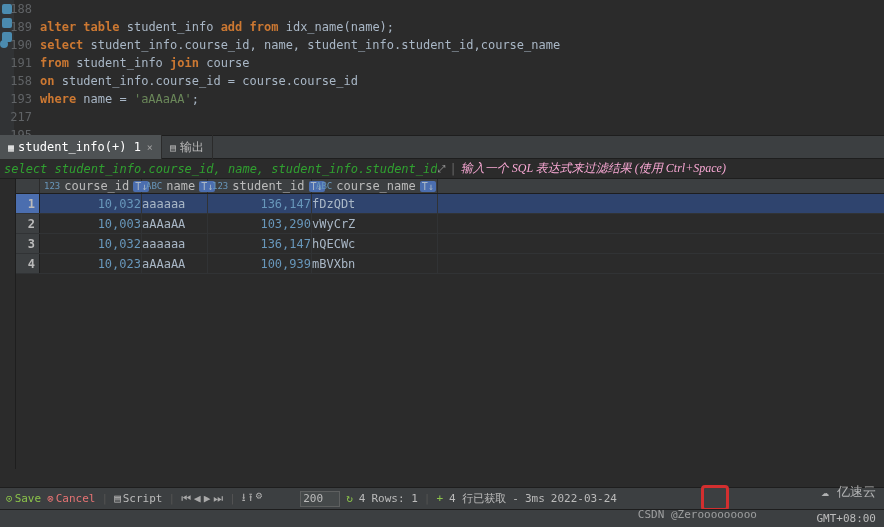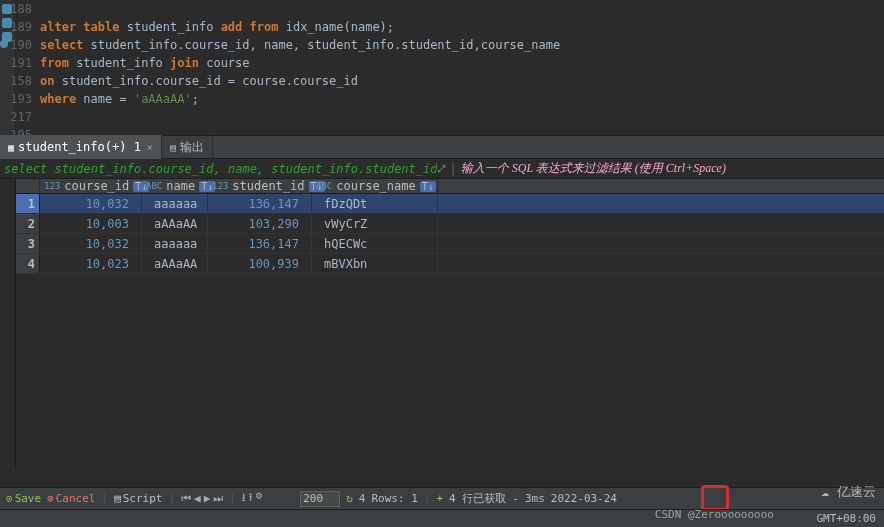--- a/index.html
+++ b/index.html
@@ -26,38 +26,38 @@
   .grid { flex: 1; background: #2b2b2b; }
   .ghead { display: flex; background: #3c3f41; border-bottom: 1px solid #1e1e1e; height: 15px; align-items: stretch; }
   .roncol { width: 24px; border-right: 1px solid #2b2b2b; }
   .gcol { border-right: 1px solid #2b2b2b; display: flex; align-items: center; padding: 0 4px; gap: 4px; color: #bbbbbb; }
   .gcol .type { font-size: 9px; color: #6897bb; }
   .gcol .filter { color: #a9b7c6; font-size: 10px; margin-left: auto; background:#4b6eaf; padding:0 2px; border-radius:2px;}
   .grow { display: flex; height: 20px; align-items: center; border-bottom: 1px solid #313335; }
   .grow.selected { background: #2f446e; }
   .grow .rowno { width: 24px; background: #3c3f41; text-align: right; padding-right: 4px; color: #bbbbbb; border-right: 1px solid #1e1e1e; height:100%; line-height:20px; font-weight:bold;}
   .grow.selected .rowno { background: #4b6eaf; }
-  .gcell { border-right: 1px solid #313335; padding: 0 12px; color: #a9b7c6; height:100%; line-height:20px;}
+  .gcell { border-right: 1px solid #313335; padding: 0 0; color: #a9b7c6; height:100%; line-height:20px;}
   .gcell.num { text-align: right; color: #6897bb; }
   .c1 { width: 102px; }
   .c2 { width: 66px; }
   .c3 { width: 104px; }
   .c4 { width: 126px; }
   .statusbar { position: absolute; bottom: 18px; left: 0; right: 0; height: 22px; background: #3c3f41; display: flex; align-items: center; padding: 0 6px; gap: 6px; border-top: 1px solid #1e1e1e; color: #bbbbbb; font-size: 11px; }
   .sb-btn { display: flex; align-items: center; gap: 2px; }
   .sb-btn.g { color: #8bc34a; }
   .sb-btn.r { color: #e57373; }
   .sb-sep { color: #555; }
   .nav-icons { display: flex; gap: 3px; color: #a9a9a9; }
   .pagesize { background: #45494a; border: 1px solid #5e6060; color: #bbbbbb; width: 40px; height: 16px; font-size: 11px; padding: 0 2px; margin-left: 32px; }
   .redbox { position: absolute; right: 155px; top: -3px; width: 28px; height: 26px; border: 3px solid #d32f2f; border-radius: 4px; pointer-events:none;}
   .statusbar { position: absolute; bottom: 18px; }
   .gmt { position: absolute; bottom: 0; right: 0; height: 18px; background: #3c3f41; color: #bbbbbb; font-size: 11px; padding: 0 8px; line-height: 18px; width: 100%; text-align: right; border-top: 1px solid #1e1e1e;}
   .wm1 { position: absolute; right: 8px; bottom: 26px; color: #ffffff; opacity: 0.6; font-size: 13px; }
-  .wm2 { position: absolute; right: 110px; bottom: 6px; color: #ddd; font-size: 11px; opacity:0.6;}
+  .wm2 { position: absolute; right: 127px; bottom: 6px; color: #ddd; font-size: 11px; opacity:0.6;}
   .lefticons { position: absolute; left: 0; top: 0; width: 14px; height: 135px; background: #313335; }
   .lefticons span { display: block; width:10px; height:10px; margin:4px auto; background:#4b8baf; border-radius:2px;}
 </style>
 </head>
 <body>
 
 <div class="lefticons">
     <span></span>
     <span></span>
     <span></span>

